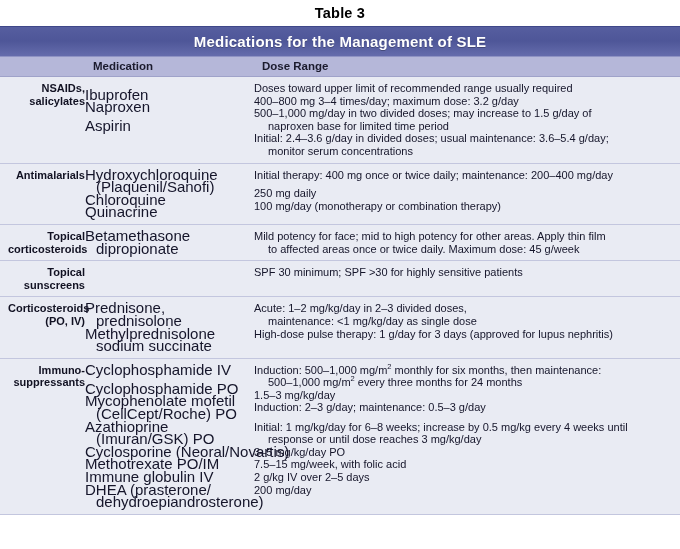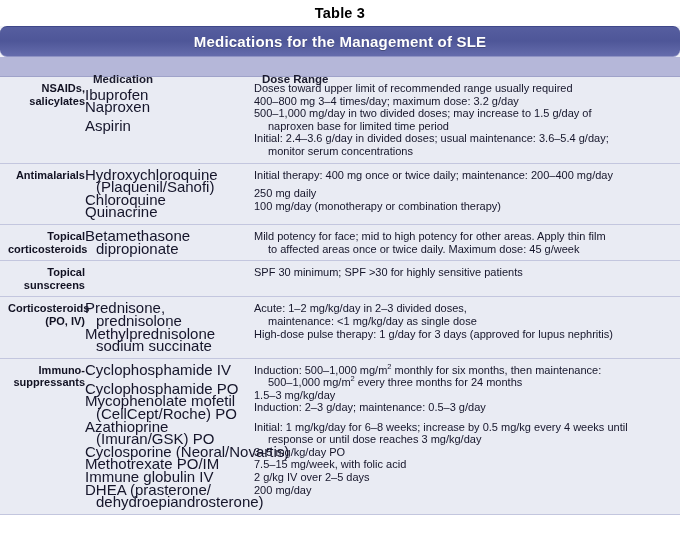--- a/index.html
+++ b/index.html
@@ -25,32 +25,31 @@
   .title-band{
     height:29px;line-height:29px;
     background:linear-gradient(180deg,#565e9f 0%,#4e5698 48%,#656cac 100%);
     border-top:1px solid #3f4789;
     border-bottom:1px solid #8f93c4;
     text-align:center;
     color:#ffffff;
     font-size:15px;font-weight:bold;
     letter-spacing:.2px;
     text-shadow:0 1px 0 rgba(0,0,0,.25);
-    border-radius:7px;
   }
 
   
   .col-head{
     height:19px;
     background:#b5b7d9;
     border-bottom:1px solid #9fa2c9;
     position:relative;
     font-size:11.5px;font-weight:bold;color:#1b1b2e;
   }
-  .col-head .ch{position:absolute;top:16px;}
+  .col-head .ch{position:absolute;top:3px;}
   .ch-med{left:93px;}
   .ch-dose{left:262px;}
 
   
   .tbody{background:#e9ebf3;}
   .section{
     display:flex;
     border-bottom:1px solid #c3c6de;
     padding:4px 0 5px 0;
   }

